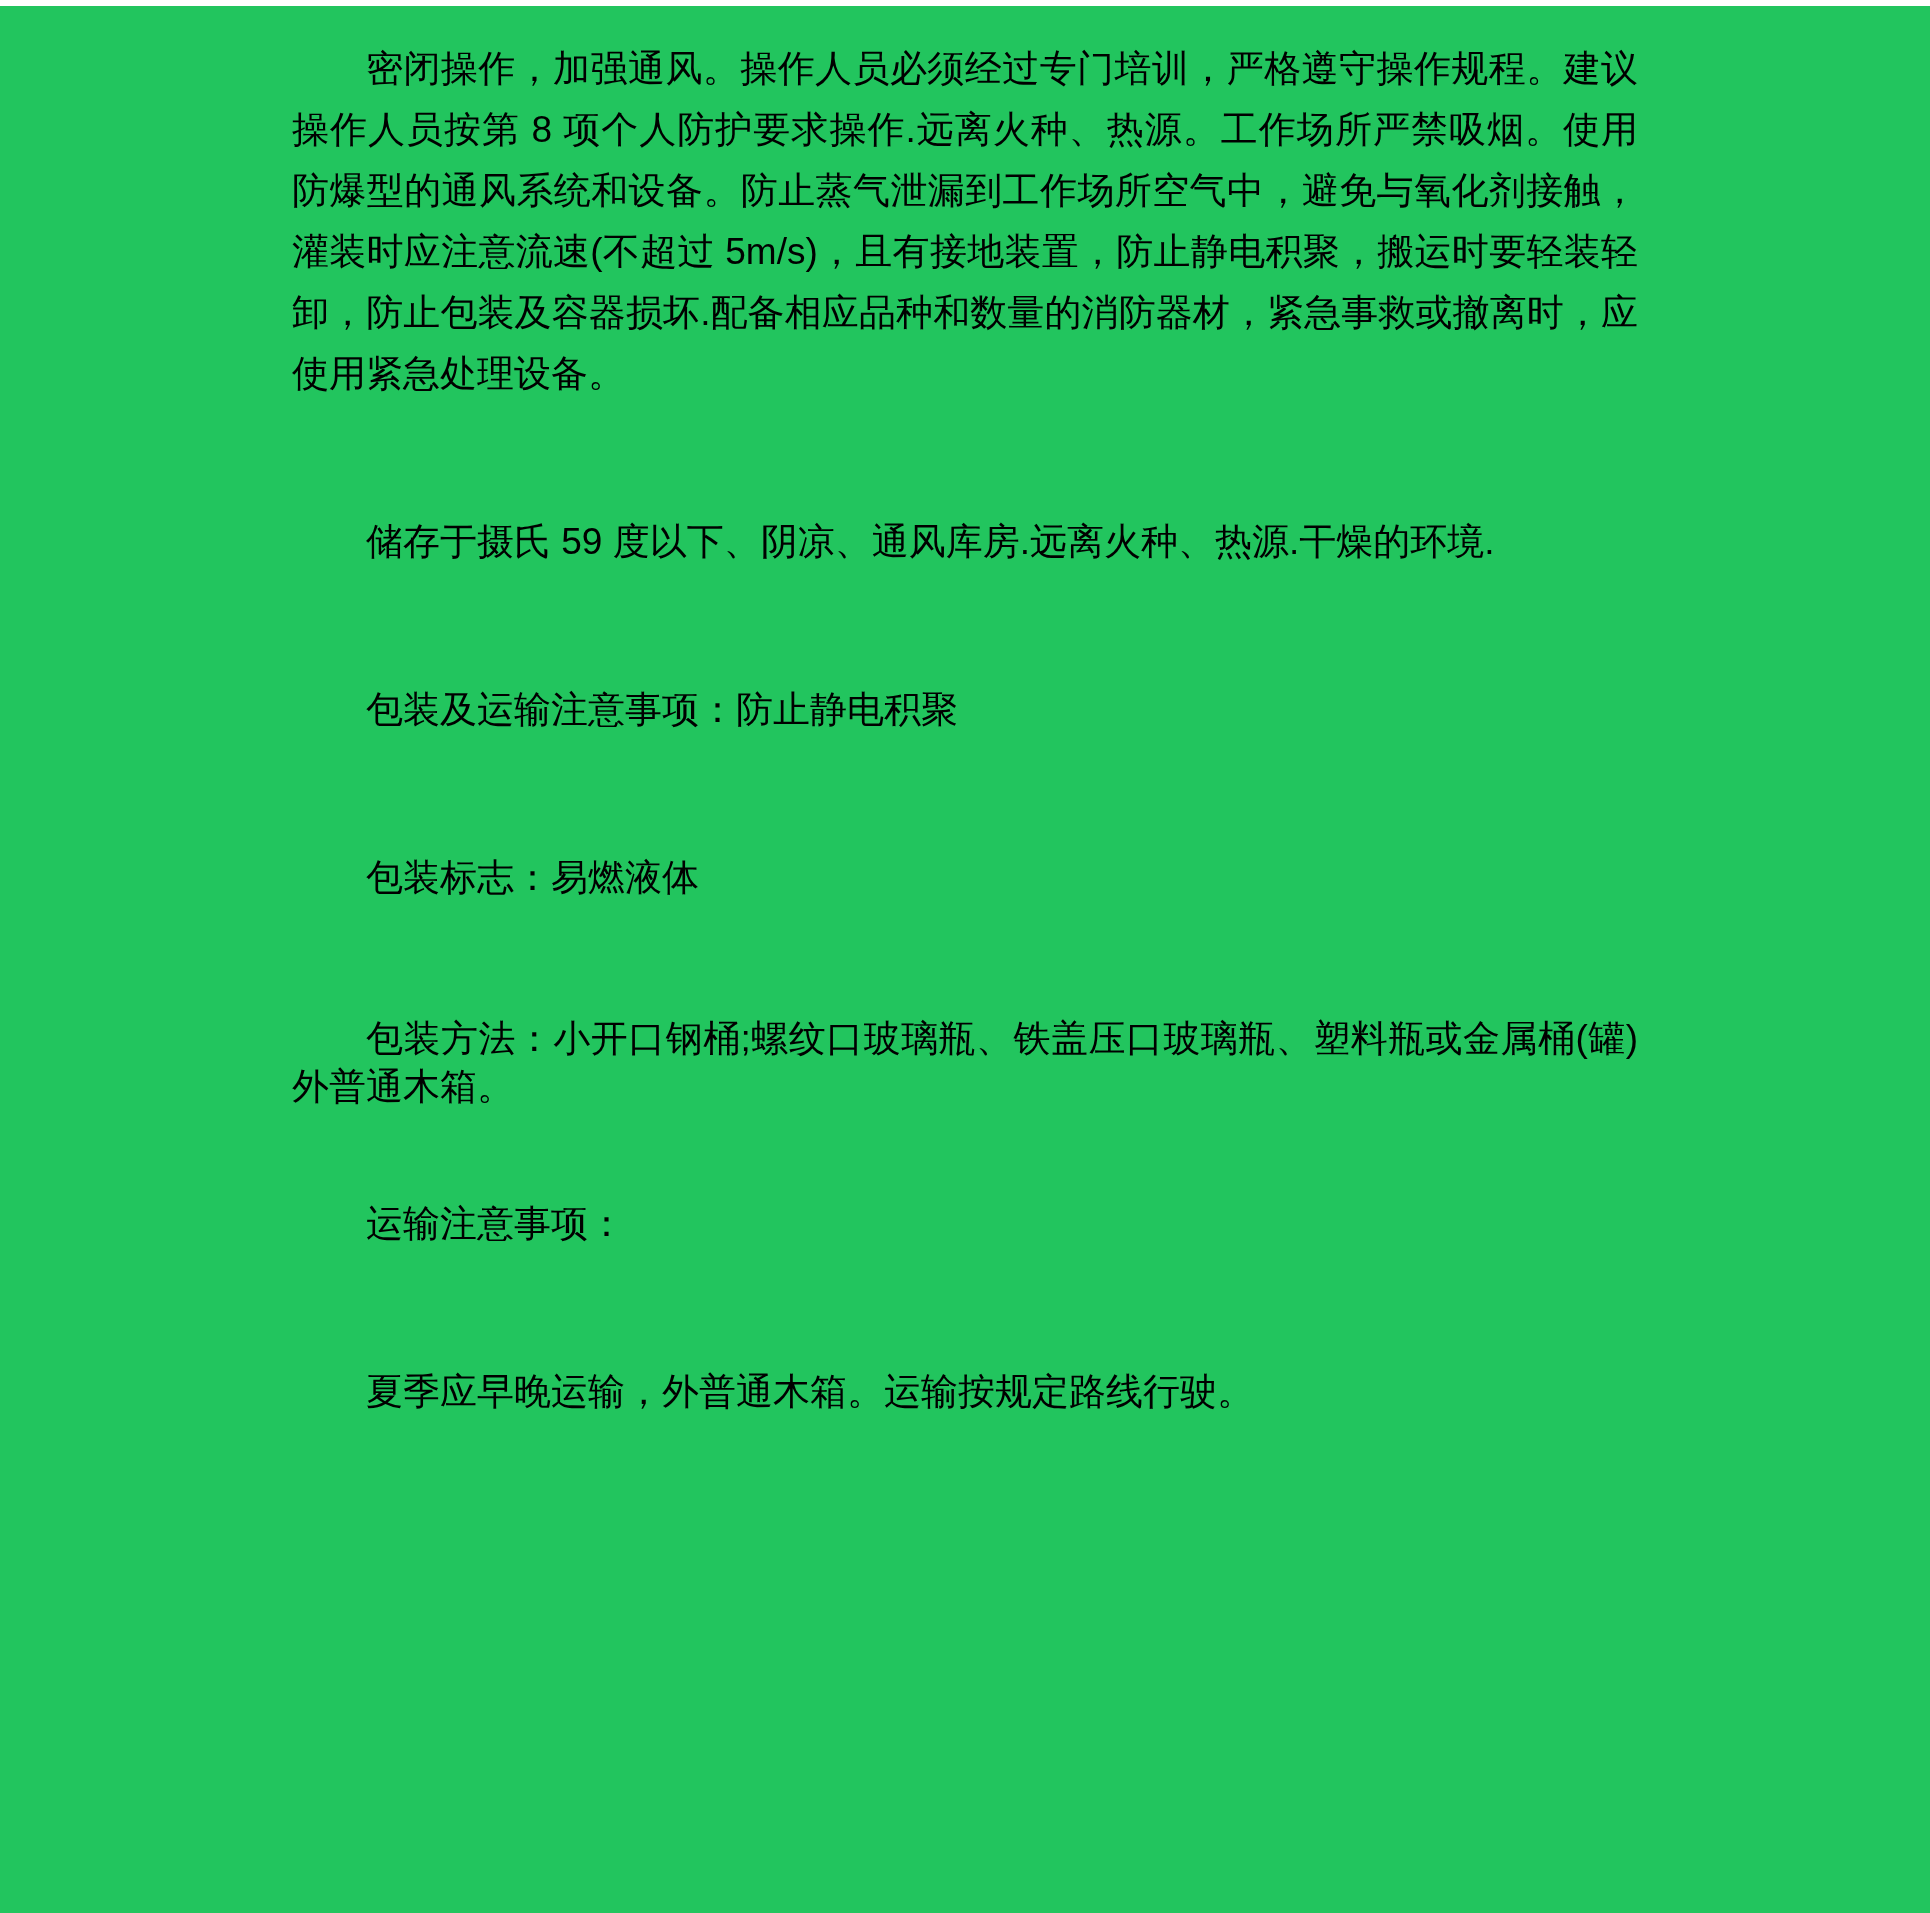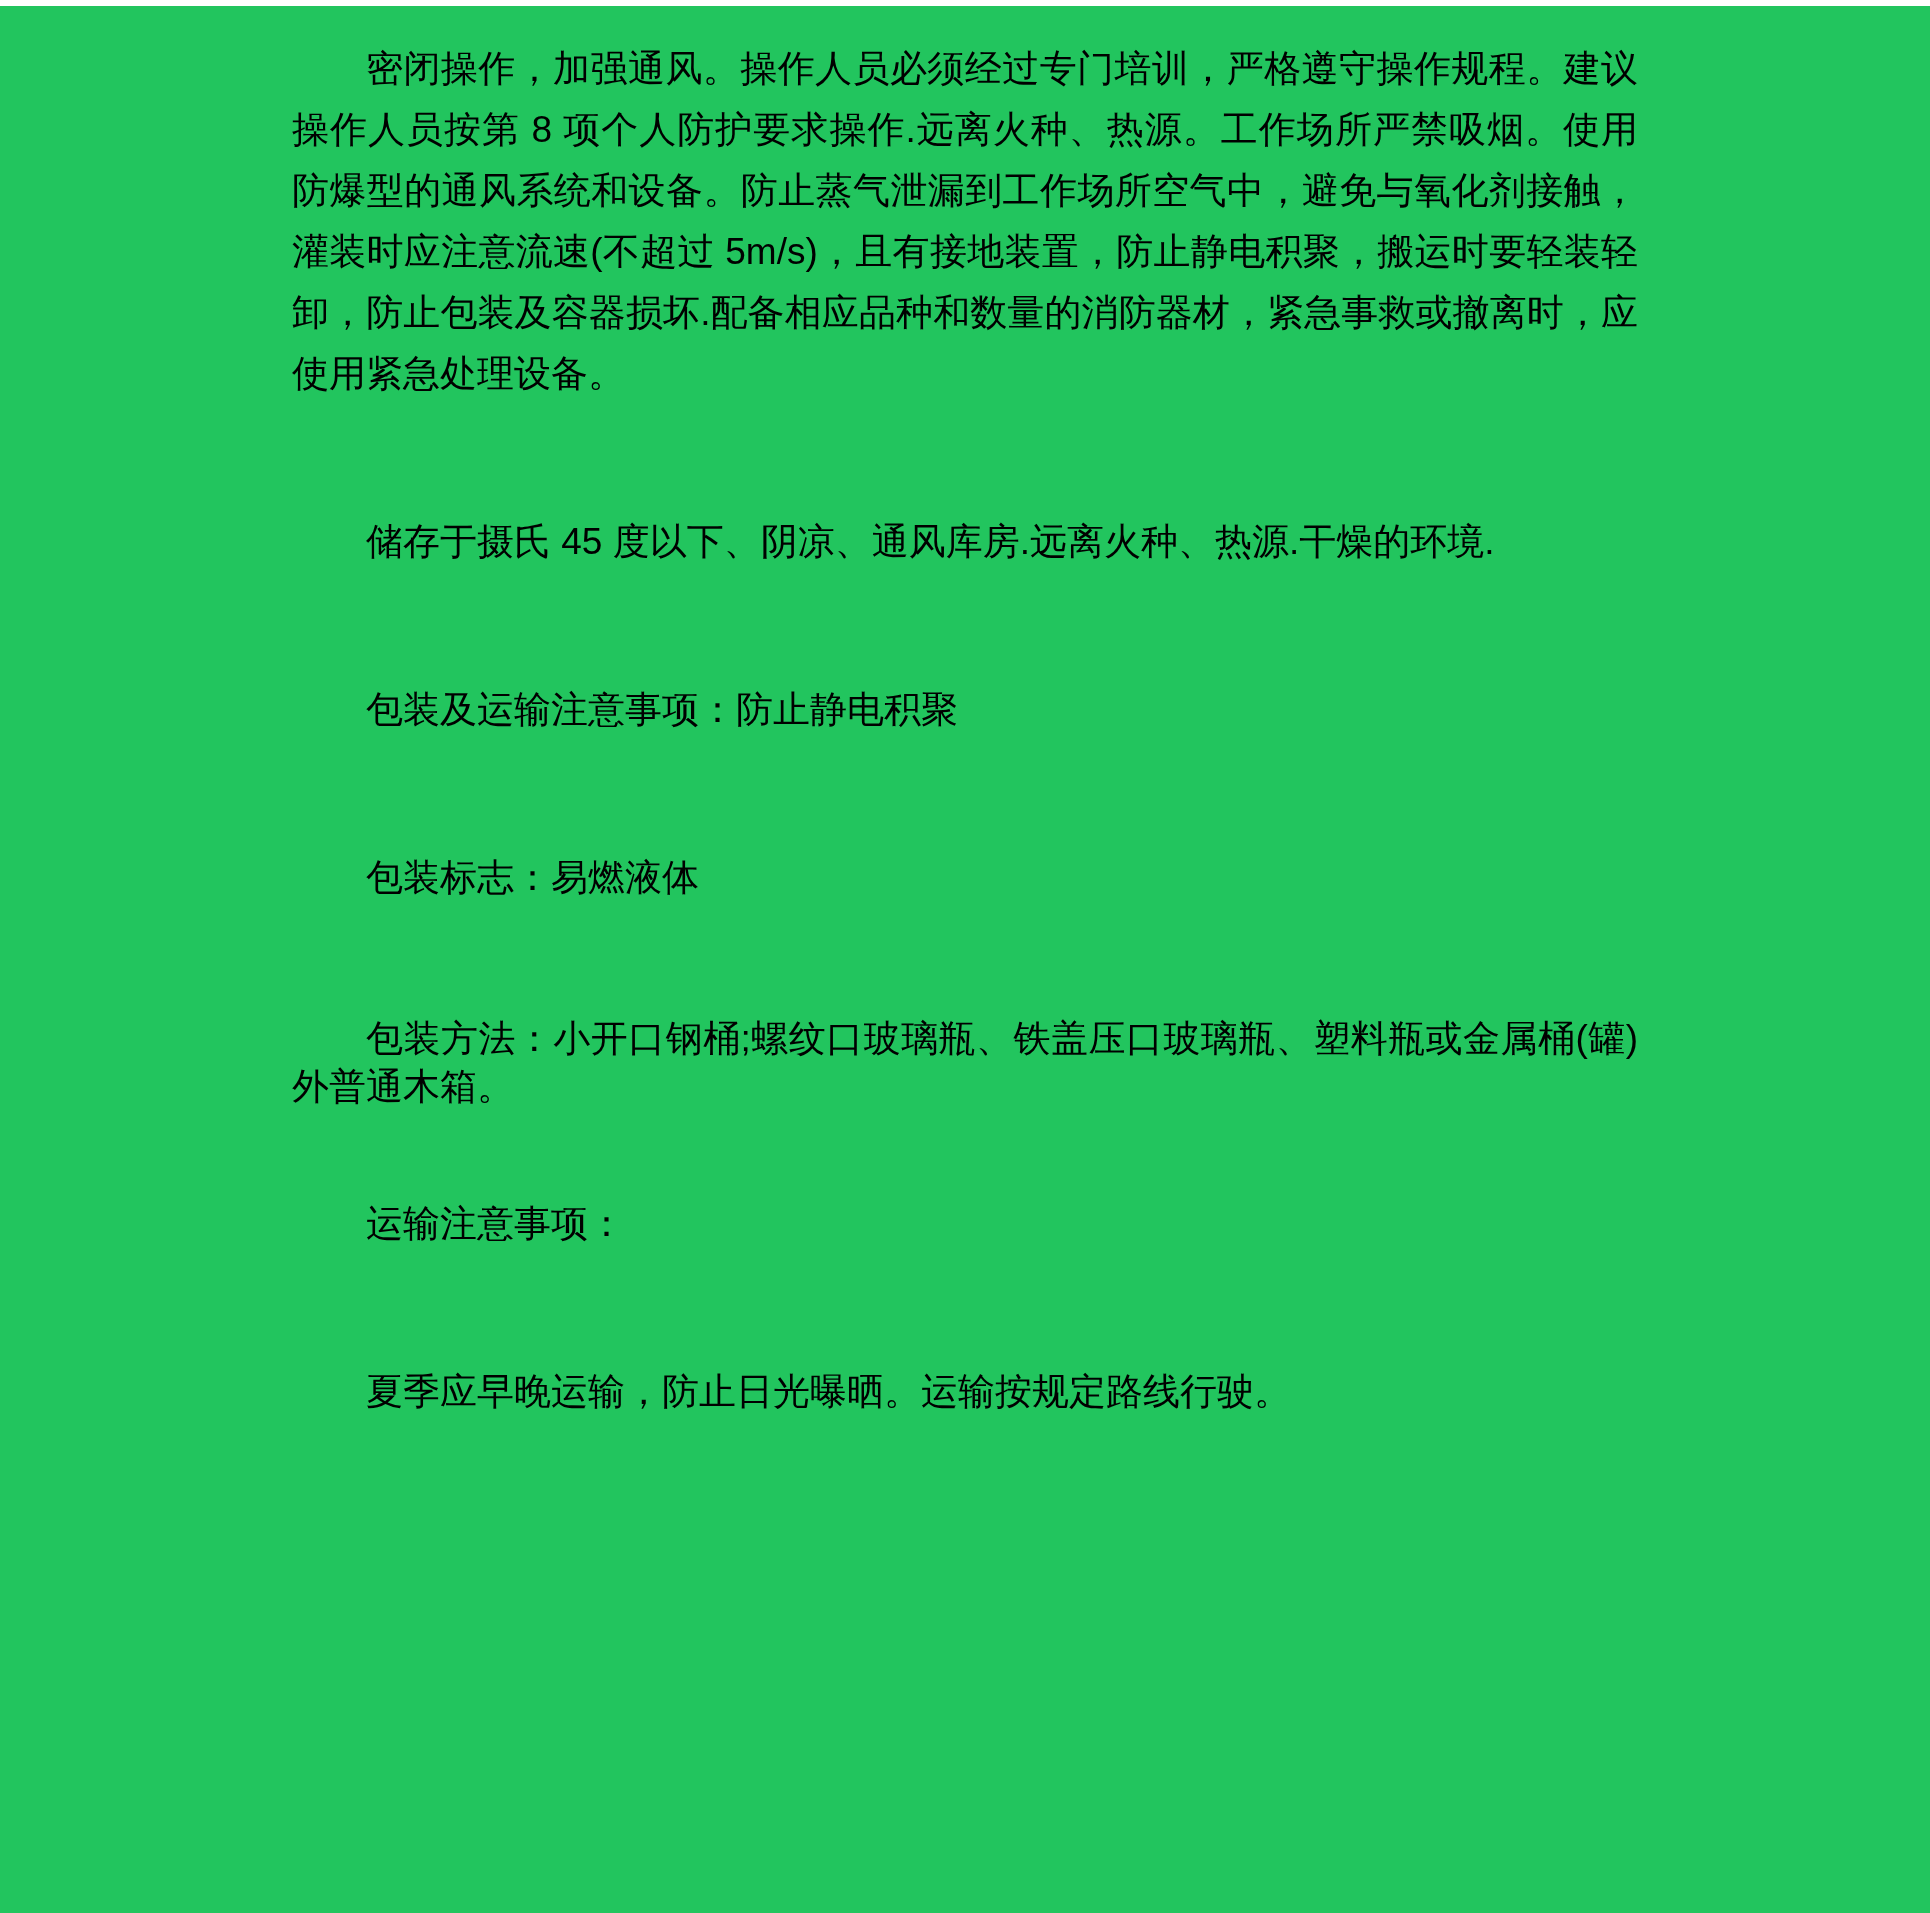--- a/index.html
+++ b/index.html
@@ -45,27 +45,27 @@
   }
 </style>
 </head>
 <body>
 
 <div class="page">
 
   <p class="first">密闭操作，加强通风。操作人员必须经过专门培训，严格遵守操作规程。建议操作人员按第 8 项个人防护要求操作.远离火种、热源。工作场所严禁吸烟。使用防爆型的通风系统和设备。防止蒸气泄漏到工作场所空气中，避免与氧化剂接触，灌装时应注意流速(不超过 5m/s)，且有接地装置，防止静电积聚，搬运时要轻装轻卸，防止包装及容器损坏.配备相应品种和数量的消防器材，紧急事救或撤离时，应使用紧急处理设备。</p>
 
 
-  <p>储存于摄氏 45 度以下、阴凉、通风库房.远离火种、热源.干燥的环境.</p>
+  <p>储存于摄氏 59 度以下、阴凉、通风库房.远离火种、热源.干燥的环境.</p>
 
   <p>包装及运输注意事项：防止静电积聚</p>
 
   <p>包装标志：易燃液体</p>
 
 
   <p class="packing-method">包装方法：小开口钢桶;螺纹口玻璃瓶、铁盖压口玻璃瓶、塑料瓶或金属桶(罐)外普通木箱。</p>
 
   <p class="transport-heading">运输注意事项：</p>
 
-  <p>夏季应早晚运输，防止日光曝晒。运输按规定路线行驶。</p>
+  <p>夏季应早晚运输，外普通木箱。运输按规定路线行驶。</p>
 
 </div>
 
 
 </body></html>

